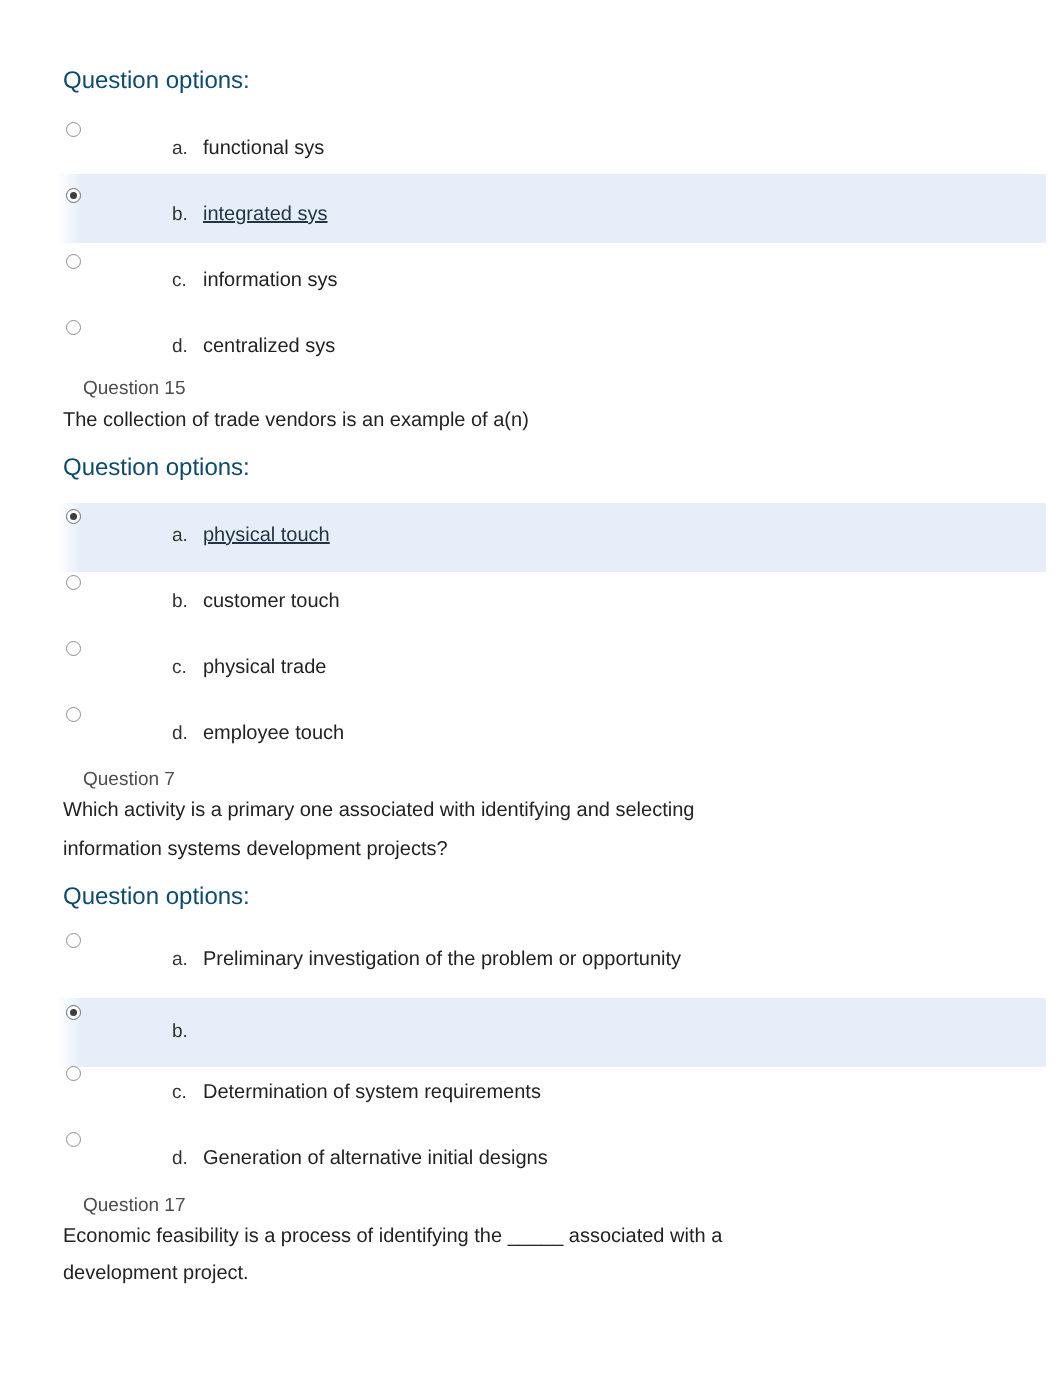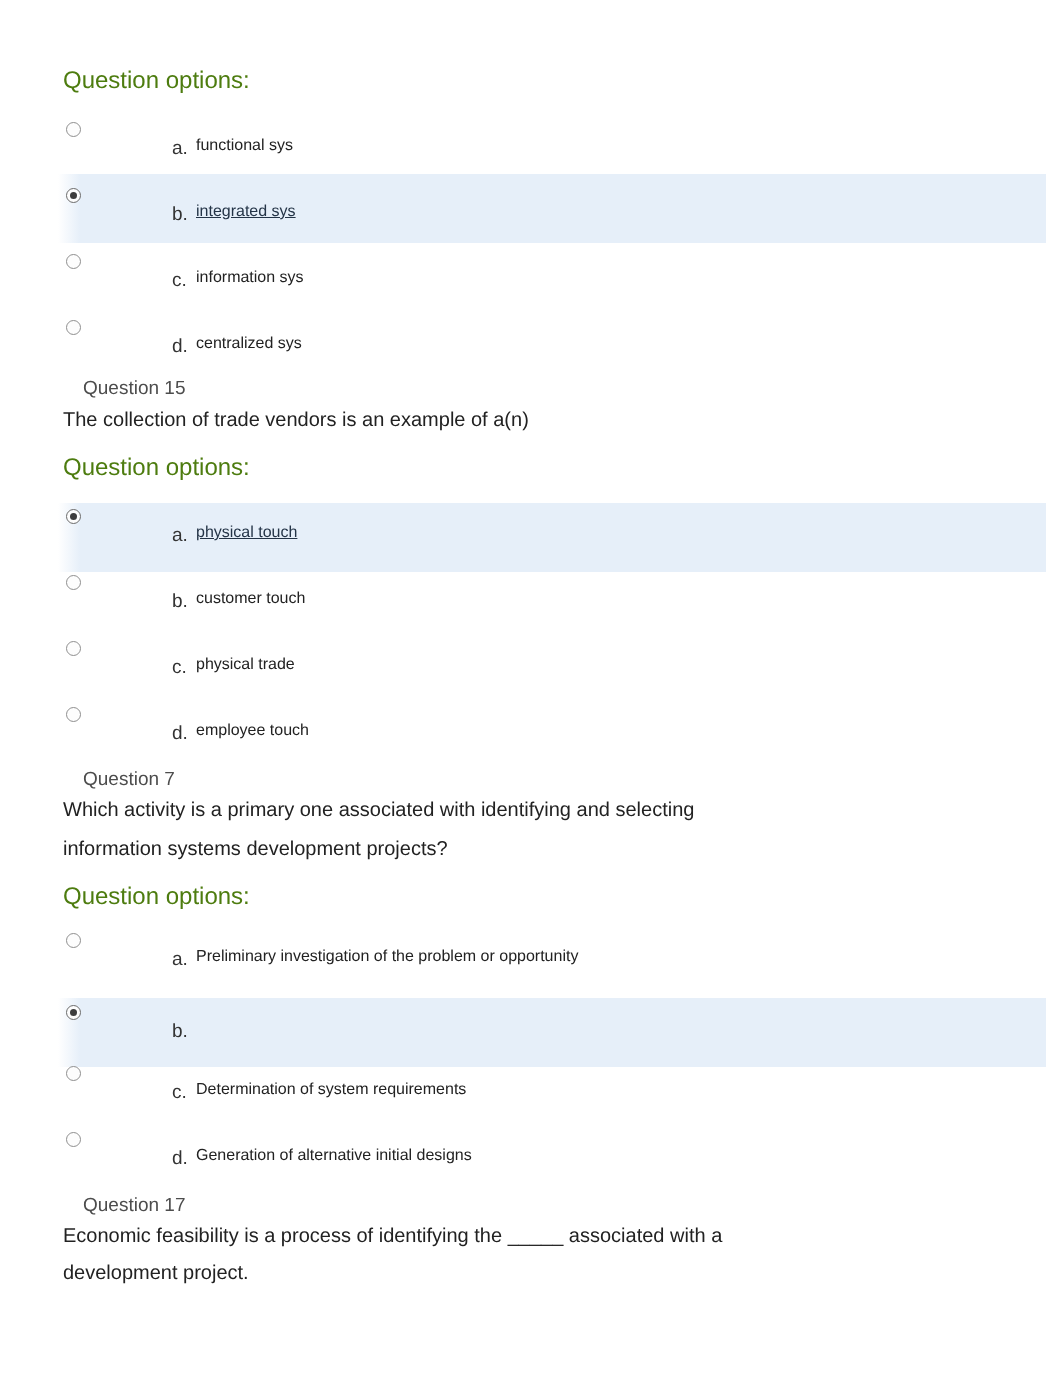--- a/index.html
+++ b/index.html
@@ -2,32 +2,32 @@
 <html><head>
 <meta charset="utf-8">
 <style>
   html,body{margin:0;padding:0;background:#ffffff;}
   body{width:1062px;height:1377px;font-family:"Liberation Sans",sans-serif;-webkit-font-smoothing:antialiased;text-rendering:geometricPrecision;}
   .page{position:relative;width:1062px;height:1377px;overflow:hidden;background:#fff;}
 
   .abs{position:absolute;}
   .qnum{font-size:19px;color:#4d4d4d;line-height:20px;white-space:nowrap;margin-left:20px;}
   .qtext{font-size:20px;color:#222;line-height:28px;white-space:nowrap;}
-  .optlabel{font-size:24px;color:#4d7c0f;line-height:28px;white-space:nowrap;}
+  .optlabel{font-size:24px;color:#0c4a6e;line-height:28px;white-space:nowrap;}
 
   
   .optrow{position:absolute;left:58px;width:988px;height:69px;}
   .optrow.sel{background:linear-gradient(to right,#ffffff 0px,#e6eff9 22px,#e6eff9 100%);}
   .radio{position:absolute;left:8px;width:15px;height:15px;border-radius:50%;
          border:1px solid #8f8f8f;background:#fdfdfd;box-sizing:border-box;}
   .radio.on{border-color:#6b6b6b;}
   .radio.on::after{content:"";position:absolute;left:3px;top:3px;width:7px;height:7px;
                    border-radius:50%;background:#3d3d3d;}
   .marker{position:absolute;left:114px;font-size:19px;color:#333;white-space:nowrap;}
-  .opttext{position:absolute;left:138px;font-size:16px;color:#222;white-space:nowrap;}
+  .opttext{position:absolute;left:145px;font-size:20px;color:#222;white-space:nowrap;}
   .optrow.sel .opttext{color:#243447;text-decoration:underline;}
 </style>
 </head>
 <body>
 
 <div class="page">
 
   <div class="abs optlabel" style="left:63px;top:67px">Question options:</div>
   <div class="optrow" style="top:113px">
     <span class="radio" style="top:8.5px"></span>

